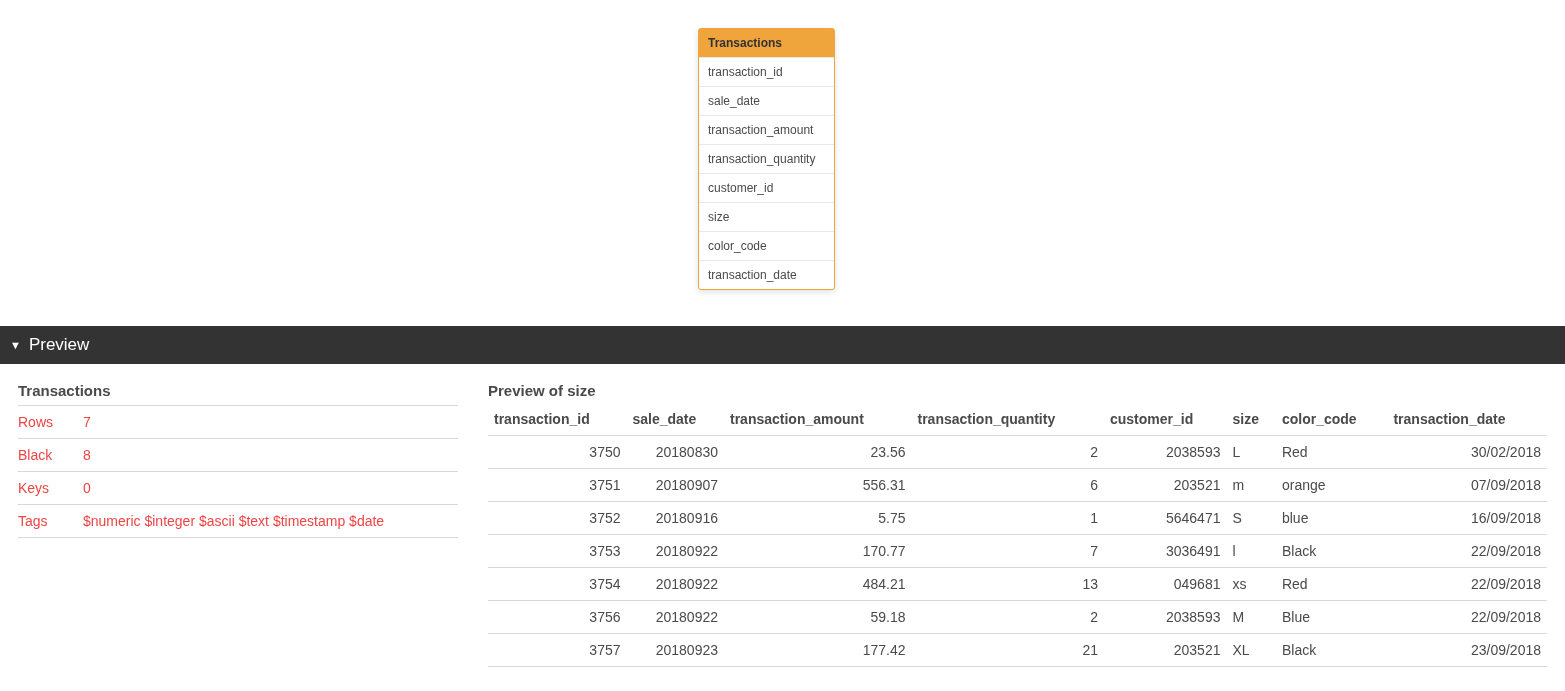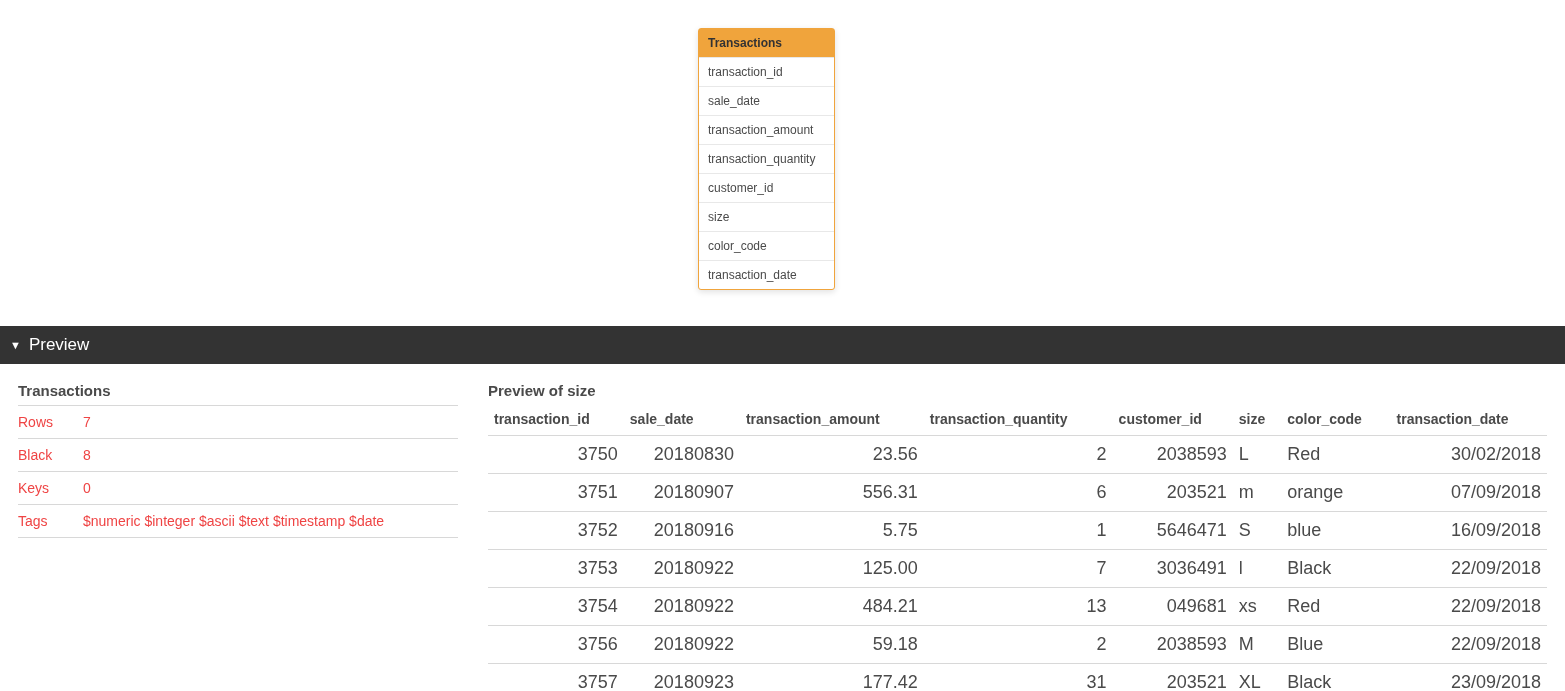--- a/index.html
+++ b/index.html
@@ -97,21 +97,21 @@
     font-weight: 700;
     font-size: 14px;
     color: #4a4a4a;
     padding: 6px 6px 8px 6px;
     border-bottom: 1px solid #d8d8d8;
     white-space: nowrap;
   }
   .data-table td {
     padding: 8px 6px;
     border-bottom: 1px solid #d8d8d8;
-    font-size: 18px;
+    font-size: 14px;
     color: #4a4a4a;
     font-variant-numeric: tabular-nums;
     white-space: nowrap;
   }
   .num { text-align: right; }
   .txt { text-align: left; }
 </style>
 </head>
 <body>
 
@@ -203,21 +203,21 @@
             <td class="num">5.75</td>
             <td class="num">1</td>
             <td class="num">5646471</td>
             <td class="txt">S</td>
             <td class="txt">blue</td>
             <td class="num">16/09/2018</td>
           </tr>
           <tr>
             <td class="num">3753</td>
             <td class="num">20180922</td>
-            <td class="num">125.00</td>
+            <td class="num">170.77</td>
             <td class="num">7</td>
             <td class="num">3036491</td>
             <td class="txt">l</td>
             <td class="txt">Black</td>
             <td class="num">22/09/2018</td>
           </tr>
           <tr>
             <td class="num">3754</td>
             <td class="num">20180922</td>
             <td class="num">484.21</td>
@@ -234,21 +234,21 @@
             <td class="num">2</td>
             <td class="num">2038593</td>
             <td class="txt">M</td>
             <td class="txt">Blue</td>
             <td class="num">22/09/2018</td>
           </tr>
           <tr>
             <td class="num">3757</td>
             <td class="num">20180923</td>
             <td class="num">177.42</td>
-            <td class="num">31</td>
+            <td class="num">21</td>
             <td class="num">203521</td>
             <td class="txt">XL</td>
             <td class="txt">Black</td>
             <td class="num">23/09/2018</td>
           </tr>
         </tbody>
     </table>
   </div>
 </div>
 

